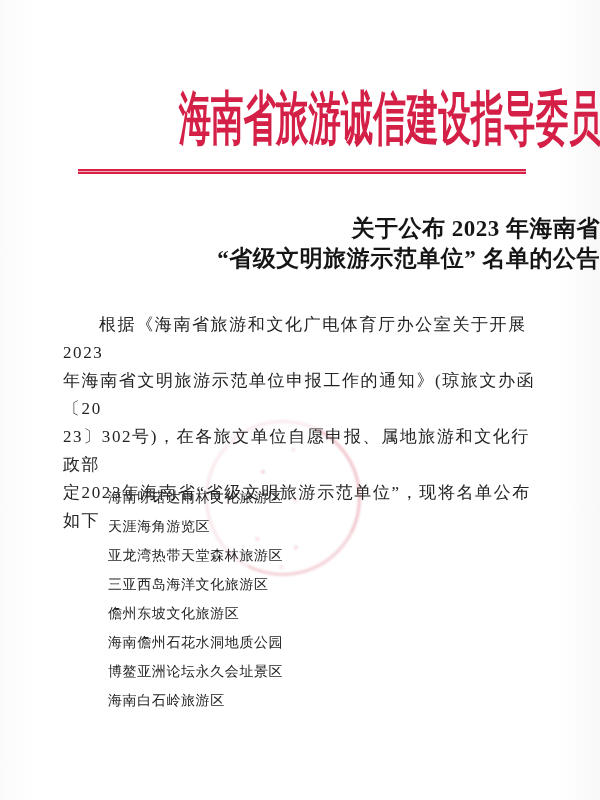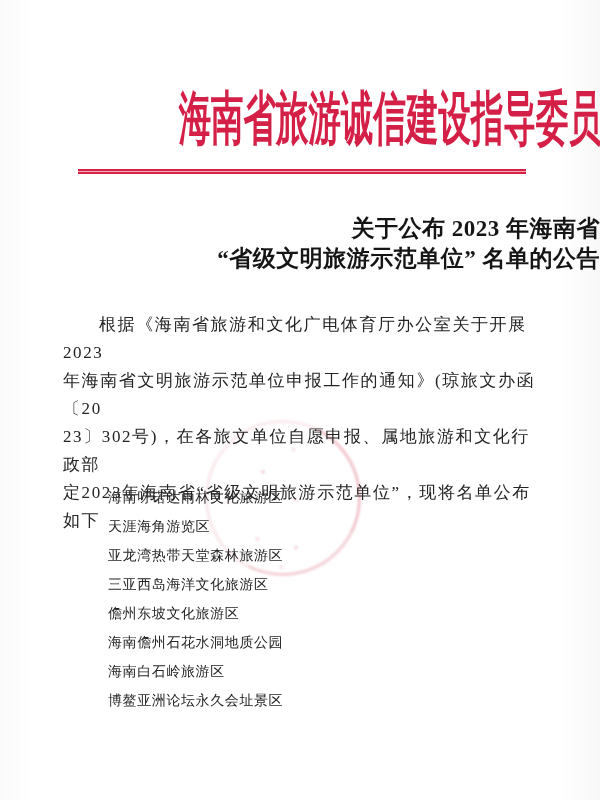--- a/index.html
+++ b/index.html
@@ -110,17 +110,17 @@
     <div>定2023年海南省“省级文明旅游示范单位”，现将名单公布如下</div>
   </div>
 
   <div class="unit-list">
     <div>海南呀诺达雨林文化旅游区</div>
     <div>天涯海角游览区</div>
     <div>亚龙湾热带天堂森林旅游区</div>
     <div>三亚西岛海洋文化旅游区</div>
     <div>儋州东坡文化旅游区</div>
     <div>海南儋州石花水洞地质公园</div>
+    <div>博鳌亚洲论坛永久会址景区</div>
     <div>海南白石岭旅游区</div>
-    <div>博鳌亚洲论坛永久会址景区</div>
   </div>
 
 </div>
 
 </body></html>

